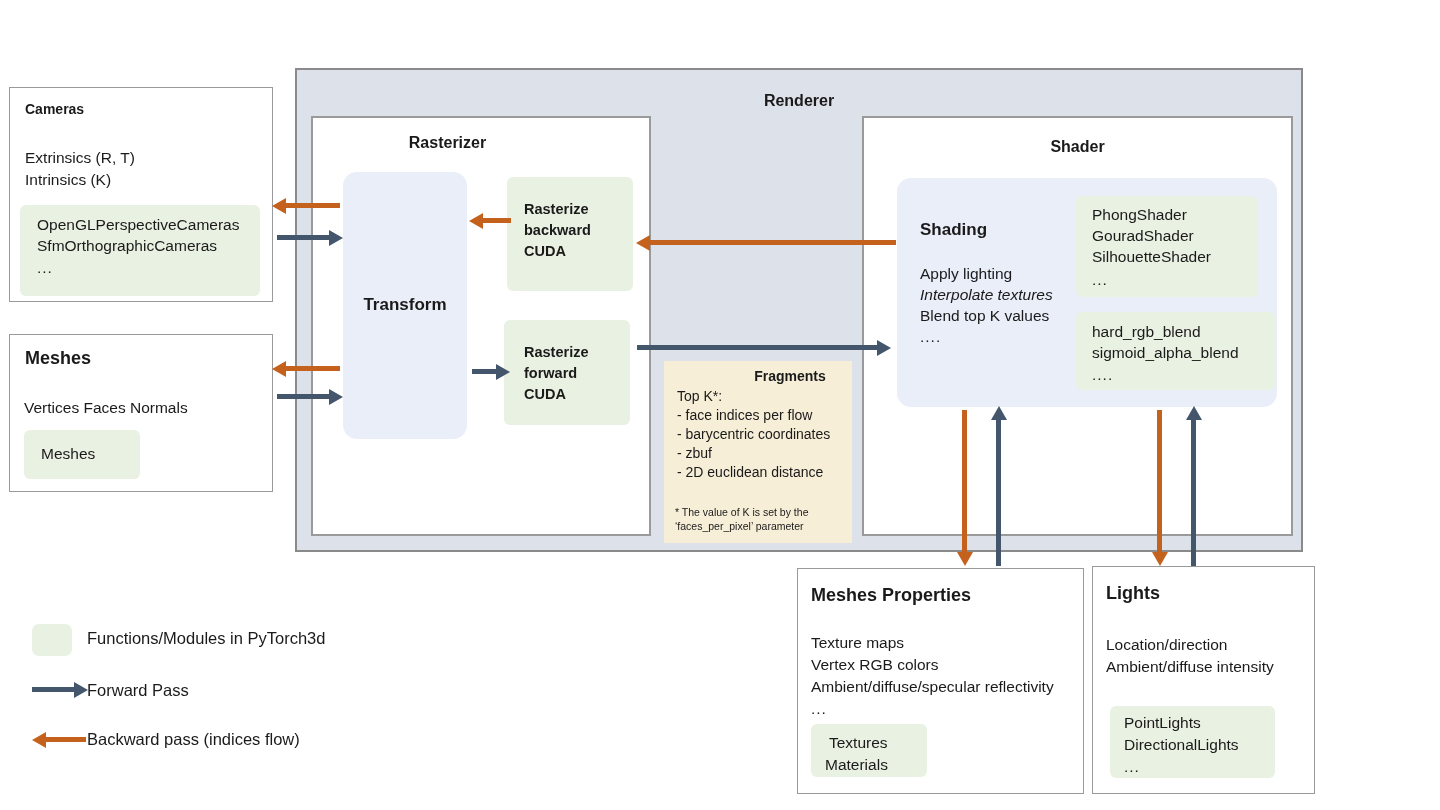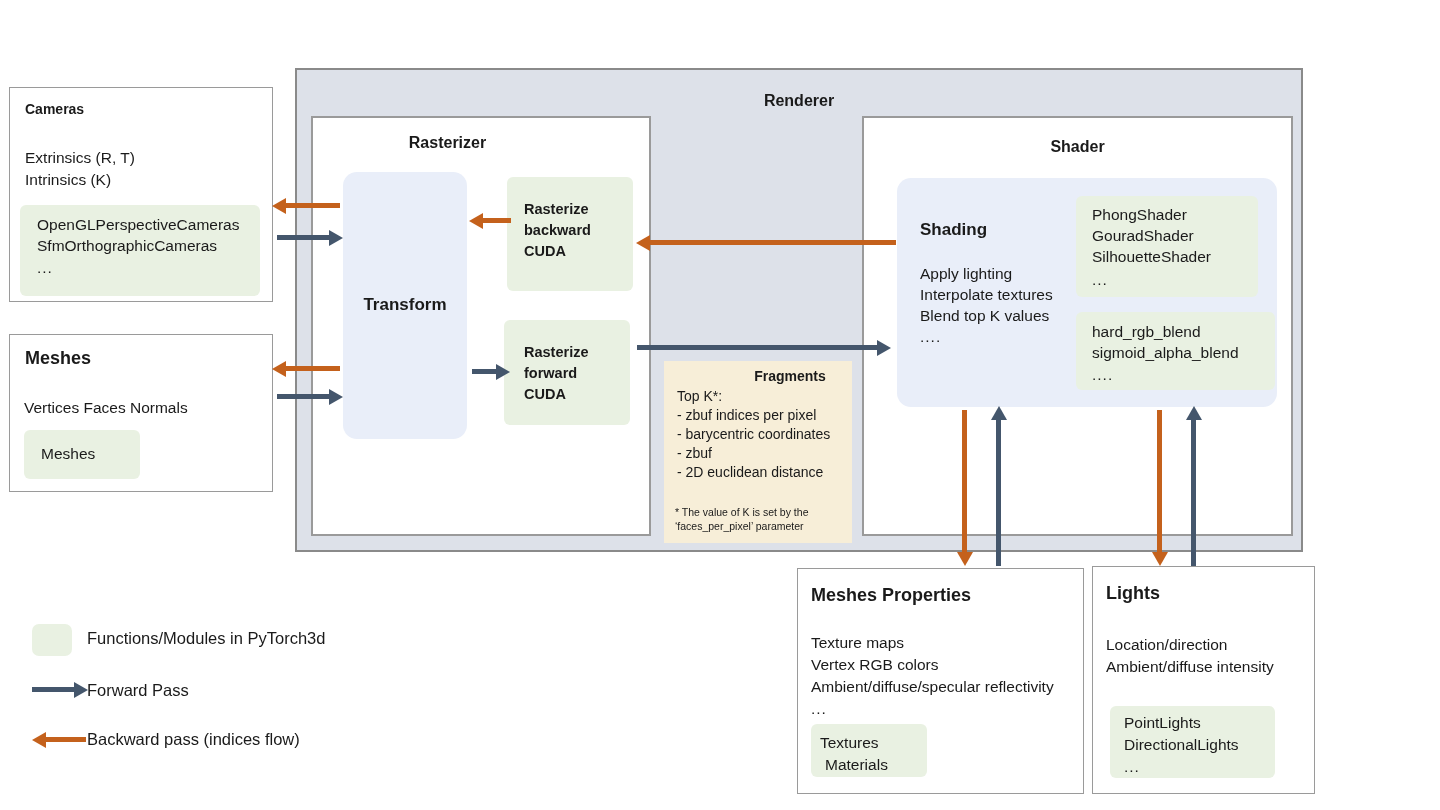--- a/index.html
+++ b/index.html
@@ -53,35 +53,35 @@
 
 <div class="abs green" style="left:504px;top:320px;width:126px;height:105px;">
   <div class="bold14" style="position:absolute;left:20px;top:22px;">Rasterize</div>
   <div class="bold14" style="position:absolute;left:20px;top:43px;">forward</div>
   <div class="bold14" style="position:absolute;left:20px;top:64px;">CUDA</div>
 </div>
 
 <div class="abs cream" style="left:664px;top:361px;width:188px;height:182px;">
   <div class="frag-title" style="position:absolute;left:0;top:7px;">Fragments</div>
   <div class="frag-txt" style="position:absolute;left:13px;top:26px;">Top K*:</div>
-  <div class="frag-txt" style="position:absolute;left:13px;top:45px;">- zbuf indices per pixel</div>
+  <div class="frag-txt" style="position:absolute;left:13px;top:45px;">- face indices per flow</div>
   <div class="frag-txt" style="position:absolute;left:13px;top:64px;">- barycentric coordinates</div>
   <div class="frag-txt" style="position:absolute;left:13px;top:83px;">- zbuf</div>
   <div class="frag-txt" style="position:absolute;left:13px;top:102px;">- 2D euclidean distance</div>
   <div class="frag-note" style="position:absolute;left:11px;top:144px;">* The value of K is set by the</div>
   <div class="frag-note" style="position:absolute;left:11px;top:158px;">‘faces_per_pixel’ parameter</div>
 </div>
 
 <div class="abs inner-white" style="left:862px;top:116px;width:431px;height:420px;"></div>
 <div class="abs title-c" style="left:862px;top:138px;width:431px;">Shader</div>
 
 <div class="abs bluepanel" style="left:897px;top:178px;width:380px;height:229px;"></div>
 <div class="abs title-b" style="left:920px;top:220px;">Shading</div>
 <div class="abs txt" style="left:920px;top:263px;">Apply lighting</div>
-<div class="abs txt" style="left:920px;top:284px;">Interpolate textures</div>
+<div class="abs txt" style="left:920px;top:284px;font-style:italic;">Interpolate textures</div>
 <div class="abs txt" style="left:920px;top:305px;">Blend top K values</div>
 <div class="abs txt ellip" style="left:920px;top:326px;">....</div>
 
 <div class="abs green" style="left:1076px;top:196px;width:182px;height:101px;">
   <div class="txt" style="position:absolute;left:16px;top:8px;">PhongShader</div>
   <div class="txt" style="position:absolute;left:16px;top:29px;">GouradShader</div>
   <div class="txt" style="position:absolute;left:16px;top:50px;">SilhouetteShader</div>
   <div class="txt ellip" style="position:absolute;left:16px;top:73px;">...</div>
 </div>
 
@@ -108,21 +108,21 @@
   <div class="txt" style="position:absolute;left:17px;top:13px;">Meshes</div>
 </div>
 
 <div class="abs wbox" style="left:797px;top:568px;width:287px;height:226px;"></div>
 <div class="abs title-b" style="left:811px;top:585px;font-size:18px;">Meshes Properties</div>
 <div class="abs txt" style="left:811px;top:632px;">Texture maps</div>
 <div class="abs txt" style="left:811px;top:654px;">Vertex RGB colors</div>
 <div class="abs txt" style="left:811px;top:676px;">Ambient/diffuse/specular reflectivity</div>
 <div class="abs txt ellip" style="left:811px;top:698px;">...</div>
 <div class="abs green" style="left:811px;top:724px;width:116px;height:53px;">
-  <div class="txt" style="position:absolute;left:9px;top:8px;">Textures</div>
+  <div class="txt" style="position:absolute;left:18px;top:8px;">Textures</div>
   <div class="txt" style="position:absolute;left:14px;top:30px;">Materials</div>
 </div>
 
 <div class="abs wbox" style="left:1092px;top:566px;width:223px;height:228px;"></div>
 <div class="abs title-b" style="left:1106px;top:583px;font-size:18px;">Lights</div>
 <div class="abs txt" style="left:1106px;top:634px;">Location/direction</div>
 <div class="abs txt" style="left:1106px;top:656px;">Ambient/diffuse intensity</div>
 <div class="abs green" style="left:1110px;top:706px;width:165px;height:72px;">
   <div class="txt" style="position:absolute;left:14px;top:6px;">PointLights</div>
   <div class="txt" style="position:absolute;left:14px;top:28px;">DirectionalLights</div>

